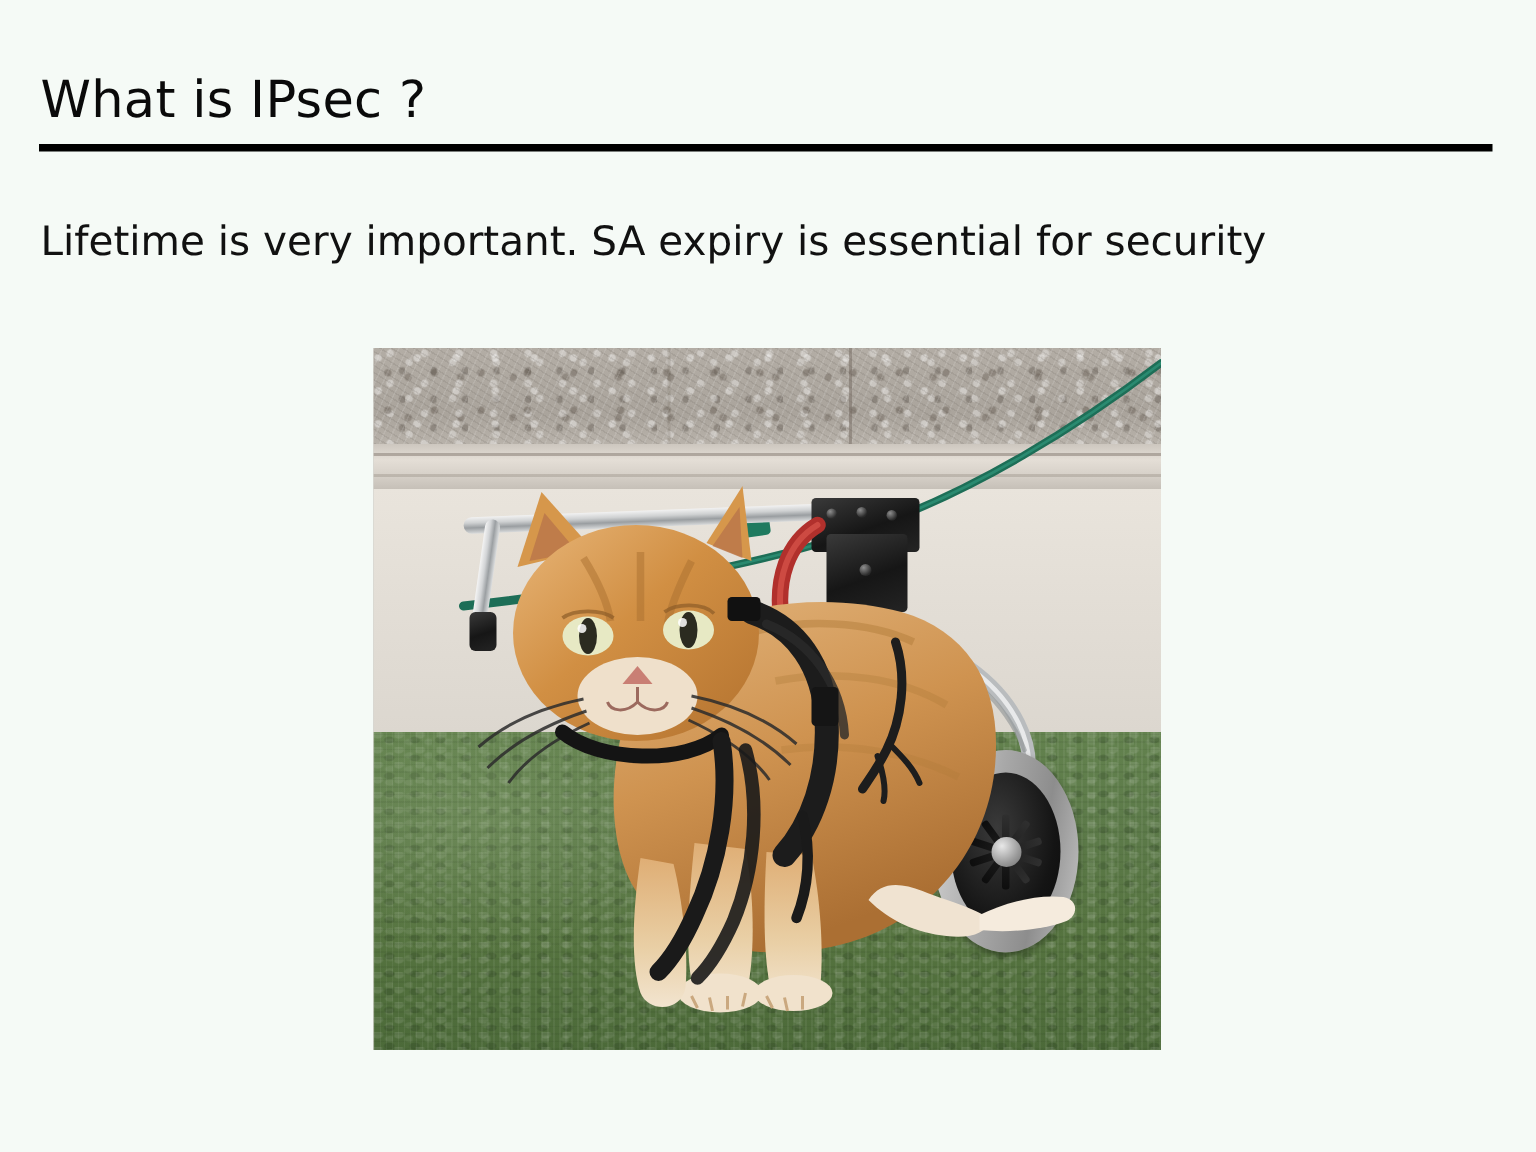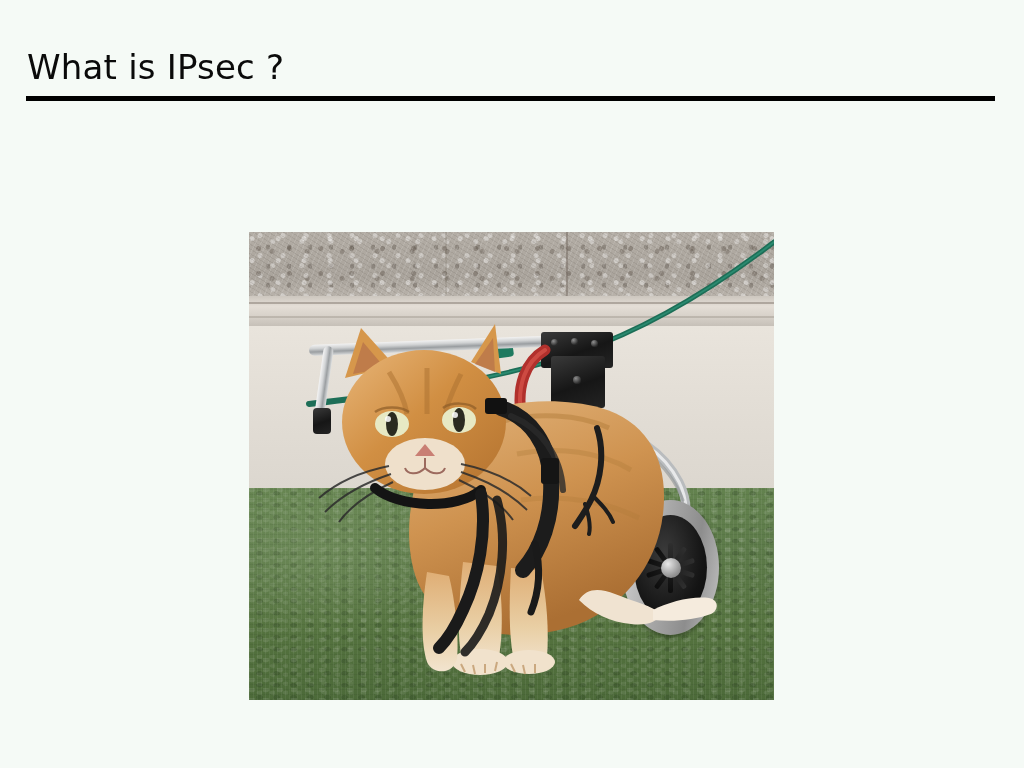--- a/index.html
+++ b/index.html
@@ -255,20 +255,21 @@
 </style>
 </head>
 <body>
 
 <div class="slide">
 
   <div class="slide-title">What is IPsec ?</div>
 
   <div class="title-rule"></div>
 
+  <div class="body-text">Lifetime is very important. SA expiry is essential for security</div>
 
   <div class="photo">
 
     <div class="wall"></div>
     <div class="wall-seam" style="left:317px;"></div>
     <div class="wall-seam" style="left:196px;opacity:.5;"></div>
     <div class="curb">
       <div class="curb-line" style="top:6px;"></div>
       <div class="curb-line" style="top:20px;opacity:.6;"></div>
     </div>

